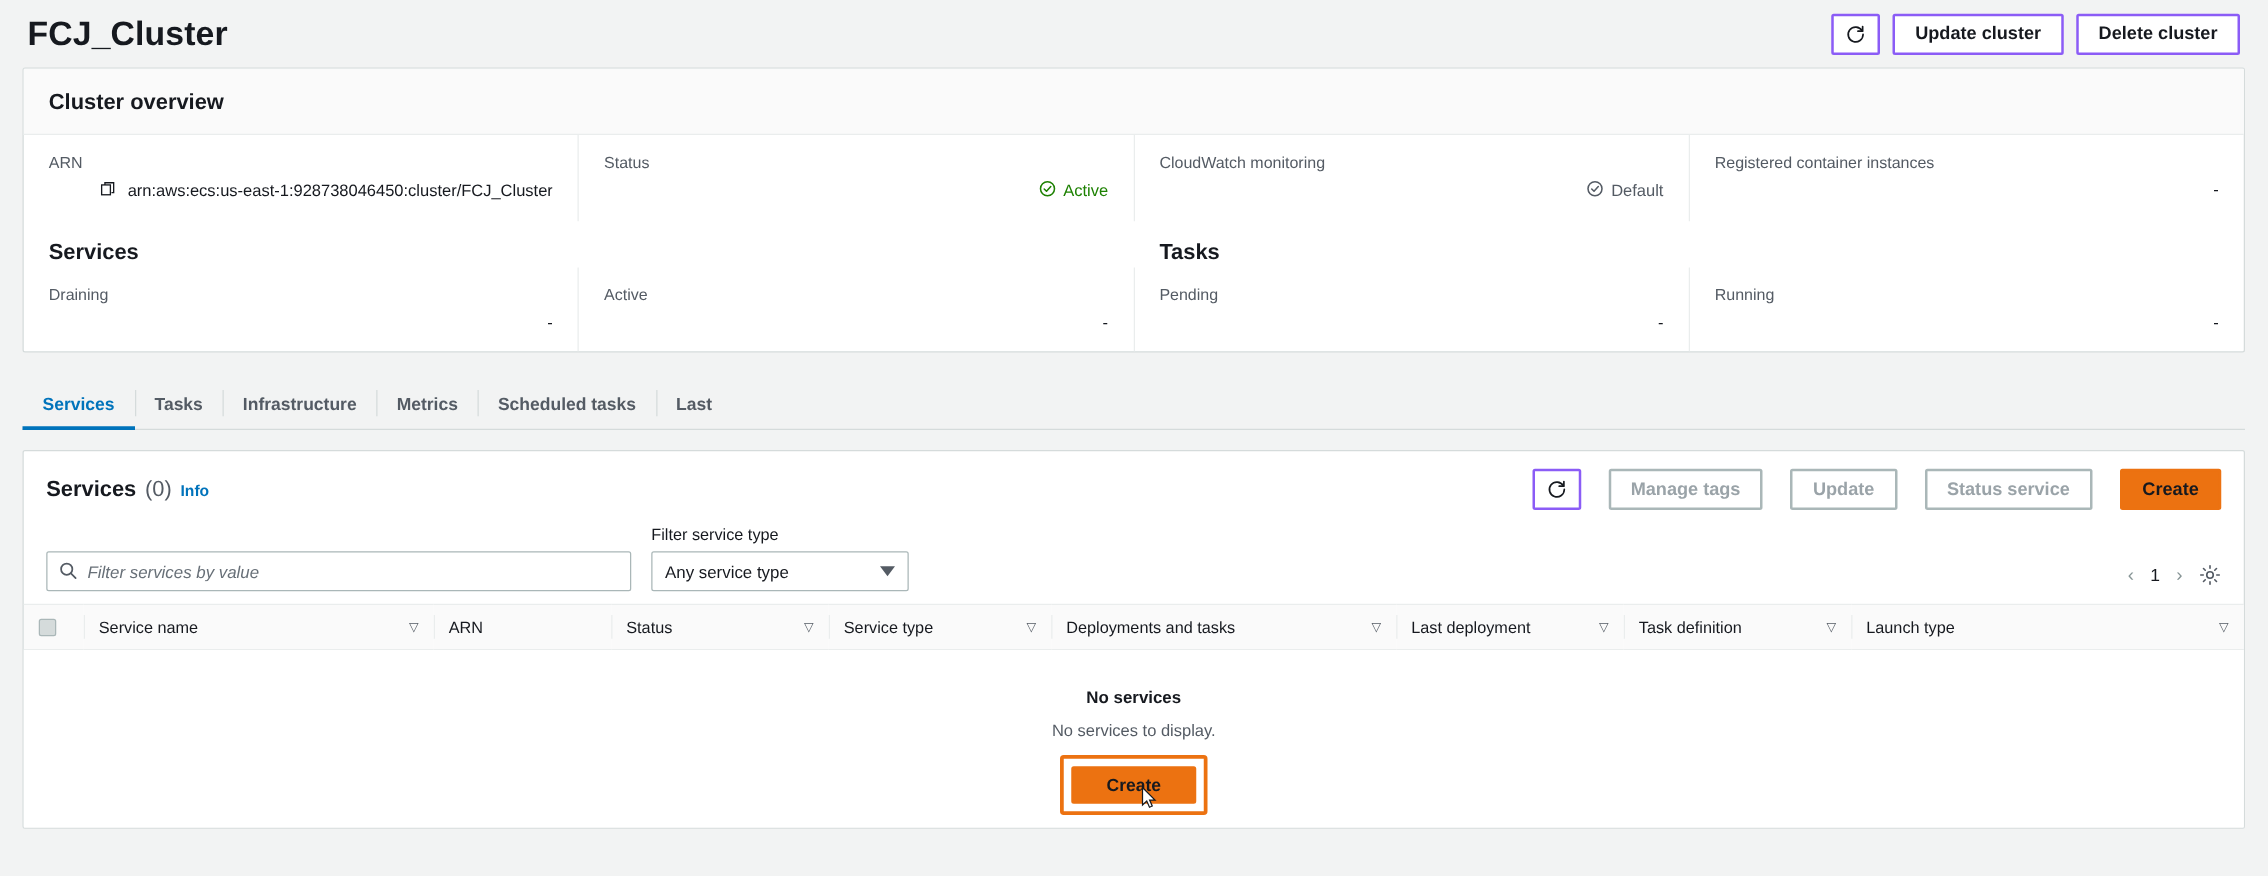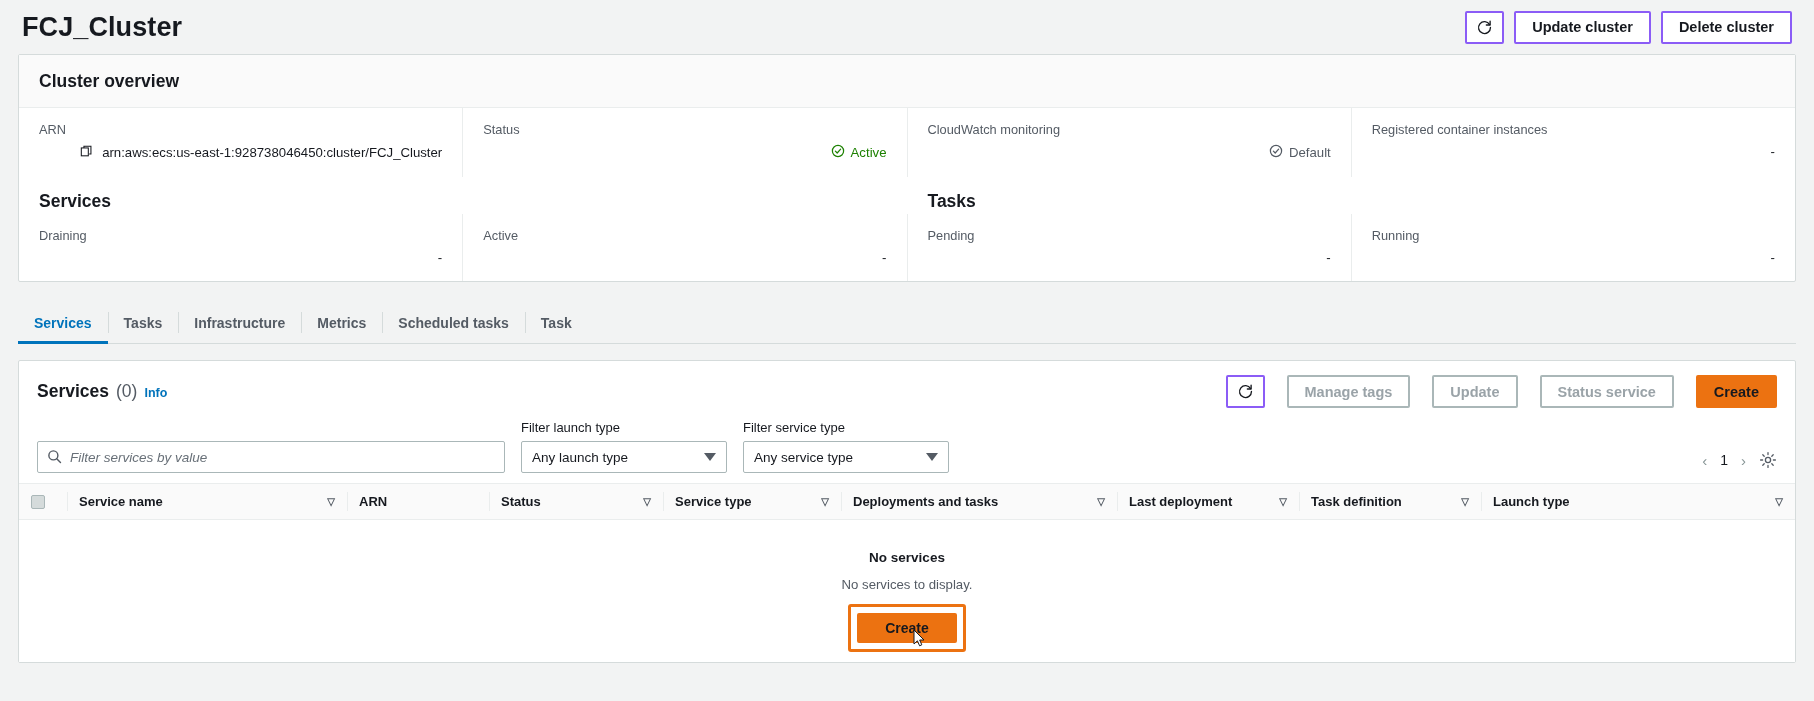--- a/index.html
+++ b/index.html
@@ -124,21 +124,21 @@
   }
   .pager { margin-left: auto; display: flex; align-items: center; gap: 10px; padding-bottom: 4px; }
   .pg-arrow { color: #879596; font-size: 15px; cursor: pointer; user-select: none; padding: 0 3px; }
   .pg-num { font-size: 14px; color: #16191f; }
   .gear-btn { width: 18px; height: 18px; cursor: pointer; }
 
   
   table.svc { width: 100%; border-collapse: collapse; table-layout: fixed; }
   table.svc thead th {
     background: #fafafa; border-top: 1px solid #eaeded; border-bottom: 1px solid #eaeded;
-    font-size: 13px; font-weight: 700; color: #16191f; text-align: left;
+    font-size: 13px; font-weight: 400; color: #16191f; text-align: left;
     padding: 10px 12px; position: relative; white-space: nowrap;
   }
   table.svc thead th + th::before {
     content: ""; position: absolute; left: 0; top: 8px; bottom: 8px; width: 1px; background: #eaeded;
   }
   th .th-in { display: flex; align-items: center; justify-content: space-between; gap: 6px; }
   .sort-ic { color: #545b64; font-size: 10px; flex: 0 0 auto; }
   .chk {
     width: 14px; height: 14px; border: 1px solid #aab7b8; background: #d5dbdb;
     border-radius: 2px; display: block; cursor: pointer;
@@ -265,21 +265,21 @@
       </div>
     </div>
   </div>
 
   <div class="tabs">
     <div class="tab active">Services</div>
     <div class="tab">Tasks</div>
     <div class="tab">Infrastructure</div>
     <div class="tab">Metrics</div>
     <div class="tab">Scheduled tasks</div>
-    <div class="tab">Task</div>
+    <div class="tab">Last</div>
   </div>
 
   <div class="panel">
     <div class="panel-head">
       <div class="panel-title">
         <span class="t">Services</span>
         <span class="count">(0)</span>
         <a class="info-link">Info</a>
       </div>
       <div class="panel-actions">
@@ -302,27 +302,20 @@
       <div class="search-wrap">
         <span class="search-ic">
           <svg viewBox="0 0 16 16" fill="none" stroke="#545b64" stroke-width="1.5">
             <circle cx="6.8" cy="6.8" r="4.8"></circle>
             <path d="M10.4 10.4L14.4 14.4" stroke-linecap="round"></path>
           </svg>
         </span>
         <input class="search-input" type="text" placeholder="Filter services by value" style="">
       </div>
 
-      <div class="filt-group">
-        <div class="filt-label">Filter launch type</div>
-        <div class="select">
-          <span>Any launch type</span>
-          <span class="caret"></span>
-        </div>
-      </div>
 
       <div class="filt-group">
         <div class="filt-label">Filter service type</div>
         <div class="select">
           <span>Any service type</span>
           <span class="caret"></span>
         </div>
       </div>
 
       <div class="pager">

